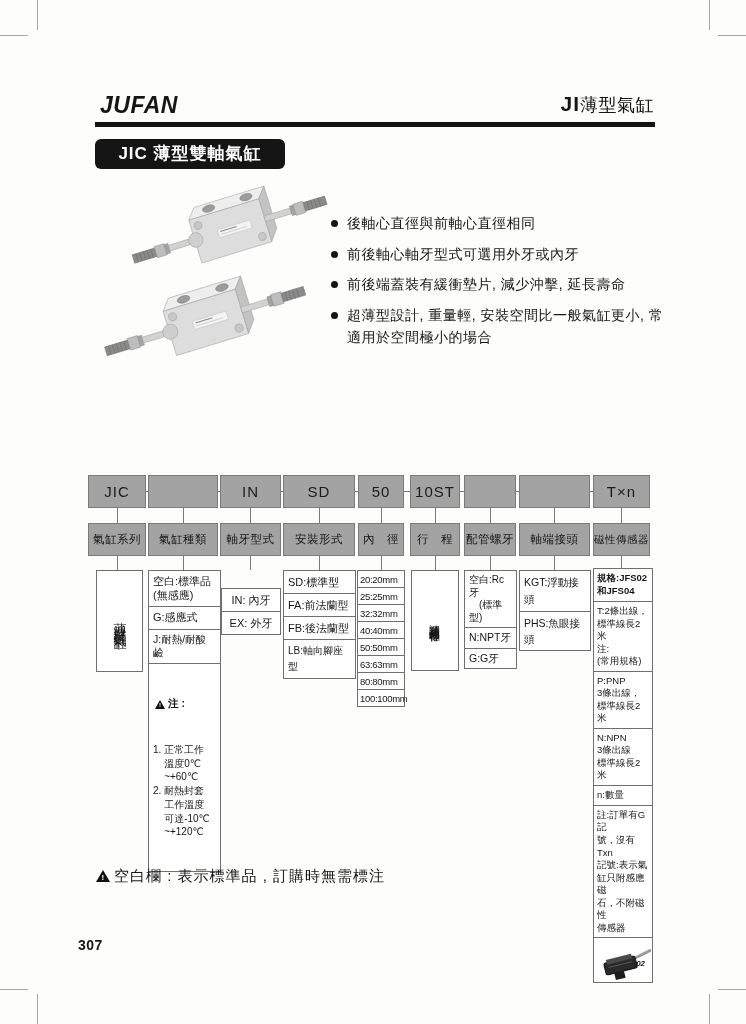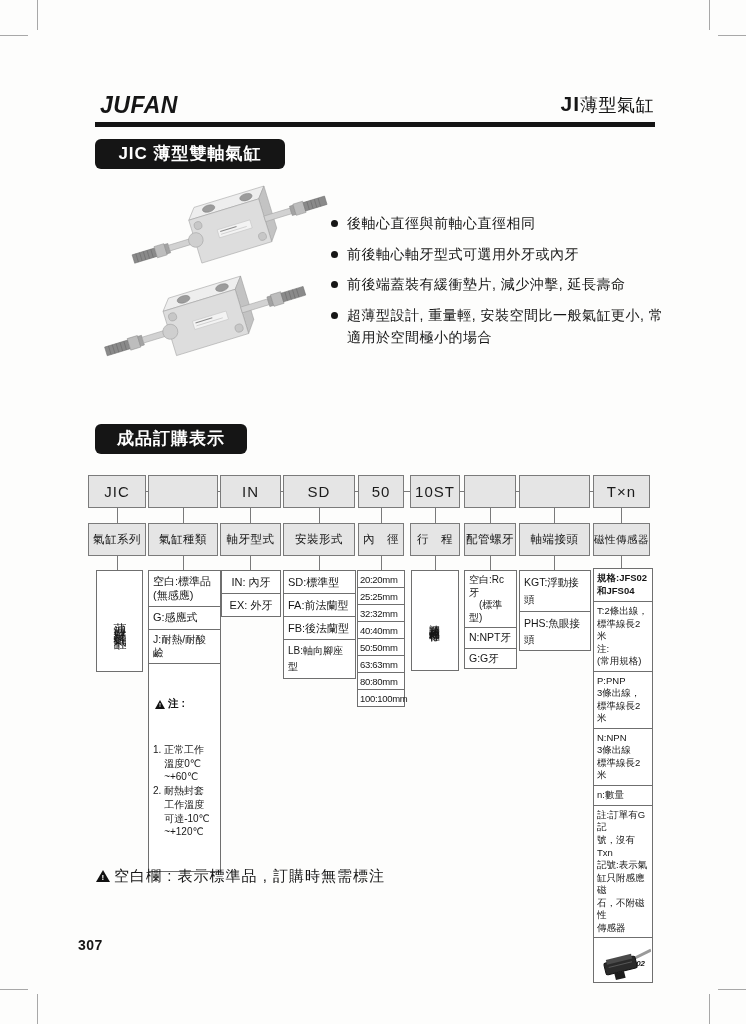--- a/index.html
+++ b/index.html
@@ -28,21 +28,21 @@
   .dot{flex:0 0 auto;width:7px;height:7px;border-radius:50%;background:#161616;margin:7px 9px 0 0;}
 
   
   .photos{position:absolute;left:92px;top:182px;width:245px;height:195px;}
   .ph1{position:absolute;left:28px;top:2px;}
   .ph2{position:absolute;left:0px;top:92px;}
 
   
   .hline{position:absolute;left:117px;top:491px;width:505px;height:1px;background:#7a7a7a;}
   .vstub{position:absolute;width:1px;background:#7a7a7a;}
-  .cbox,.lbl{position:absolute;height:33px;background:#e5e5e5;border:1px solid #7b7b7b;
+  .cbox,.lbl{position:absolute;height:33px;background:#a3a3a3;border:1px solid #7b7b7b;
        box-sizing:border-box;display:flex;align-items:center;justify-content:center;z-index:1;}
   .cbox{font-size:15px;letter-spacing:1px;color:#1b1b1b;}
   .lbl{font-size:11.5px;letter-spacing:.5px;font-weight:400;}
 
   .dcol{position:absolute;box-sizing:border-box;}
   .opt{box-sizing:border-box;border:1px solid #6f6f6f;background:#fff;margin-top:-1px;
        padding:3px 4px;font-size:11px;line-height:1.3;white-space:pre-wrap;letter-spacing:0;}
   .opt:first-child{margin-top:0;}
   .ctr{display:flex;align-items:center;justify-content:center;text-align:center;padding:2px;}
   .sm{font-size:9.5px;line-height:13px;padding:2px 2px;white-space:nowrap;letter-spacing:-.3px;}
@@ -147,21 +147,20 @@
     <li>
         <span class="dot"></span>
         <span>前後端蓋裝有緩衝墊片, 減少沖擊, 延長壽命</span>
       </li>
     <li>
         <span class="dot"></span>
         <span>超薄型設計, 重量輕, 安裝空間比一般氣缸更小, 常適用於空間極小的場合</span>
       </li>
   </ul>
 
-  <div class="badge badge2">成品訂購表示</div>
 
   <div>
     <i class="hline"></i>
 
     <div class="cbox" style="left:88px;top:475px;width:58px">
         <span>JIC</span>
       </div>
     <div class="cbox" style="left:148px;top:475px;width:70px">
         <span></span>
       </div>
@@ -247,21 +246,21 @@
         <div class="nbody">1. 正常工作
     溫度0℃
     ~+60℃
 2. 耐熱封套
     工作溫度
     可達-10℃
     ~+120℃</div>
       </div>
     </div>
 
-    <div class="dcol" style="left:221px;top:570px;width:60px">
+    <div class="dcol" style="left:221px;top:588px;width:60px">
       <div class="opt ctr" style="height:24px">IN: 內牙</div>
       <div class="opt ctr" style="height:24px">EX: 外牙</div>
     </div>
 
     <div class="dcol" style="left:283px;top:570px;width:73px">
       <div class="opt" style="min-height:23px;line-height:16px">SD:標準型</div>
       <div class="opt" style="min-height:23px;line-height:16px">FA:前法蘭型</div>
       <div class="opt" style="min-height:23px;line-height:16px">FB:後法蘭型</div>
       <div class="opt" style="min-height:23px;line-height:16px;font-size:10px">LB:軸向腳座型</div>
     </div>

